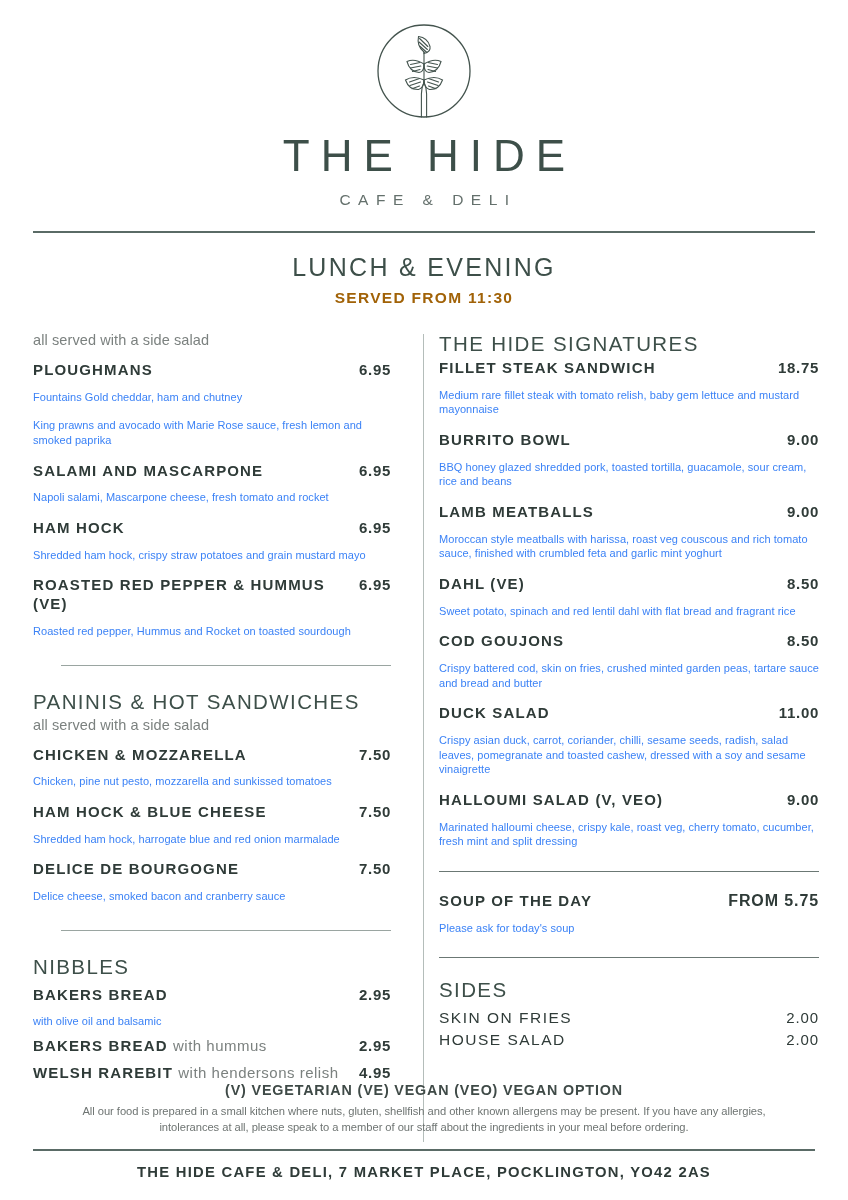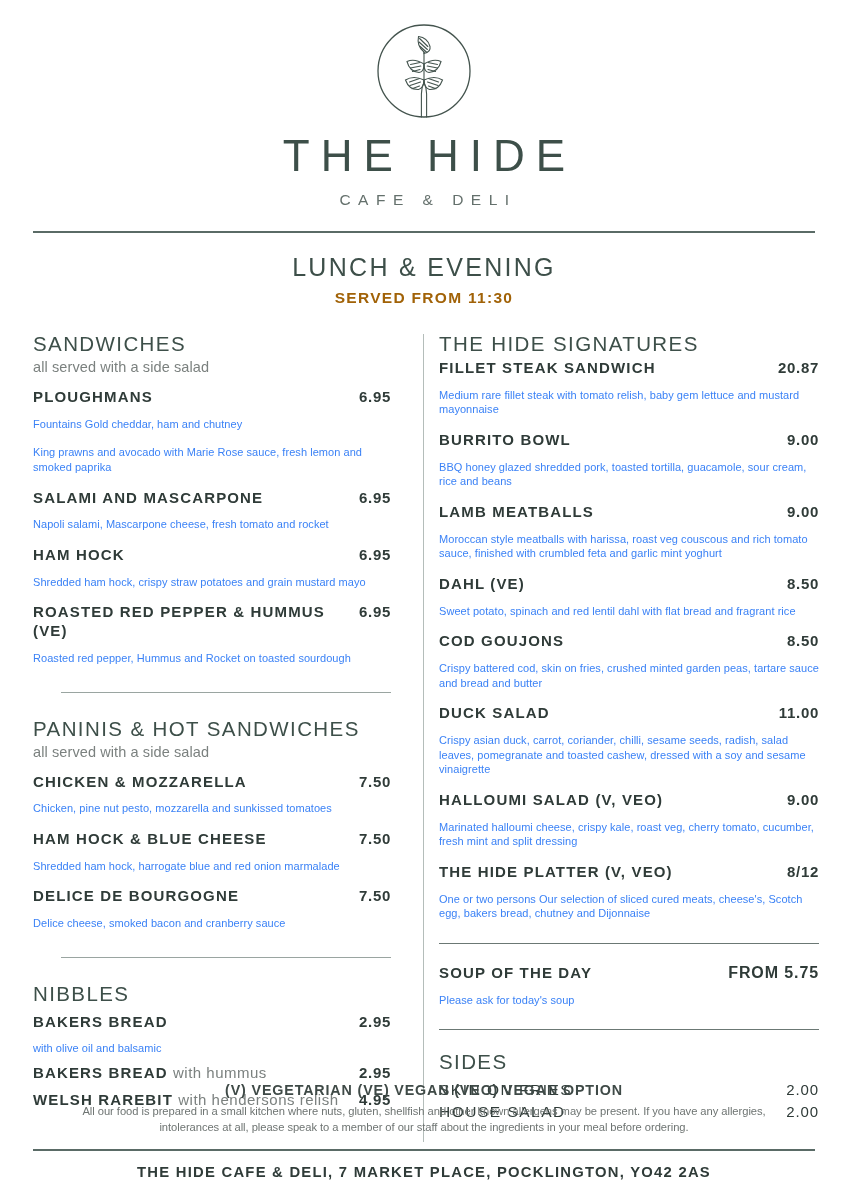--- a/index.html
+++ b/index.html
@@ -246,21 +246,20 @@
 
 <div class="menu-title">LUNCH &amp; EVENING</div>
 <div class="menu-sub">SERVED FROM 11:30</div>
 
 <div class="columns">
   <div class="col-divider"></div>
 
   <div class="col-left">
 
     <div>
-      <div class="section-head">SANDWICHES</div>
       <div class="section-note">all served with a side salad</div>
 
       <div class="item">
         <div class="item-row">
           <span class="item-name">PLOUGHMANS</span>
           <span class="item-price">6.95</span>
         </div>
         <div class="item-desc">Fountains Gold cheddar, ham and chutney</div>
       </div>
 
@@ -361,21 +360,21 @@
   </div>
 
   <div class="col-right">
 
     <div>
       <div class="section-head" style="">THE HIDE SIGNATURES</div>
 
       <div class="item">
         <div class="item-row">
           <span class="item-name">FILLET STEAK SANDWICH</span>
-          <span class="item-price">20.87</span>
+          <span class="item-price">18.75</span>
         </div>
         <div class="item-desc">Medium rare fillet steak with tomato relish, baby gem lettuce and mustard mayonnaise</div>
       </div>
 
       <div class="item">
         <div class="item-row">
           <span class="item-name">BURRITO BOWL</span>
           <span class="item-price">9.00</span>
         </div>
         <div class="item-desc">BBQ honey glazed shredded pork, toasted tortilla, guacamole, sour cream, rice and beans</div>
@@ -414,27 +413,20 @@
       </div>
 
       <div class="item">
         <div class="item-row">
           <span class="item-name">HALLOUMI SALAD (V, VEO)</span>
           <span class="item-price">9.00</span>
         </div>
         <div class="item-desc">Marinated halloumi cheese, crispy kale, roast veg, cherry tomato, cucumber, fresh mint and split dressing</div>
       </div>
 
-      <div class="item">
-        <div class="item-row">
-          <span class="item-name">THE HIDE PLATTER (V, VEO)</span>
-          <span class="item-price">8/12</span>
-        </div>
-        <div class="item-desc">One or two persons Our selection of sliced cured meats, cheese's, Scotch egg, bakers bread, chutney and Dijonnaise</div>
-      </div>
     </div>
 
     <div class="divider-right"></div>
 
     <div class="item">
       <div class="item-row">
         <span class="item-name">SOUP OF THE DAY</span>
         <span class="item-price small">FROM 5.75</span>
       </div>
       <div class="item-desc">Please ask for today's soup</div>

